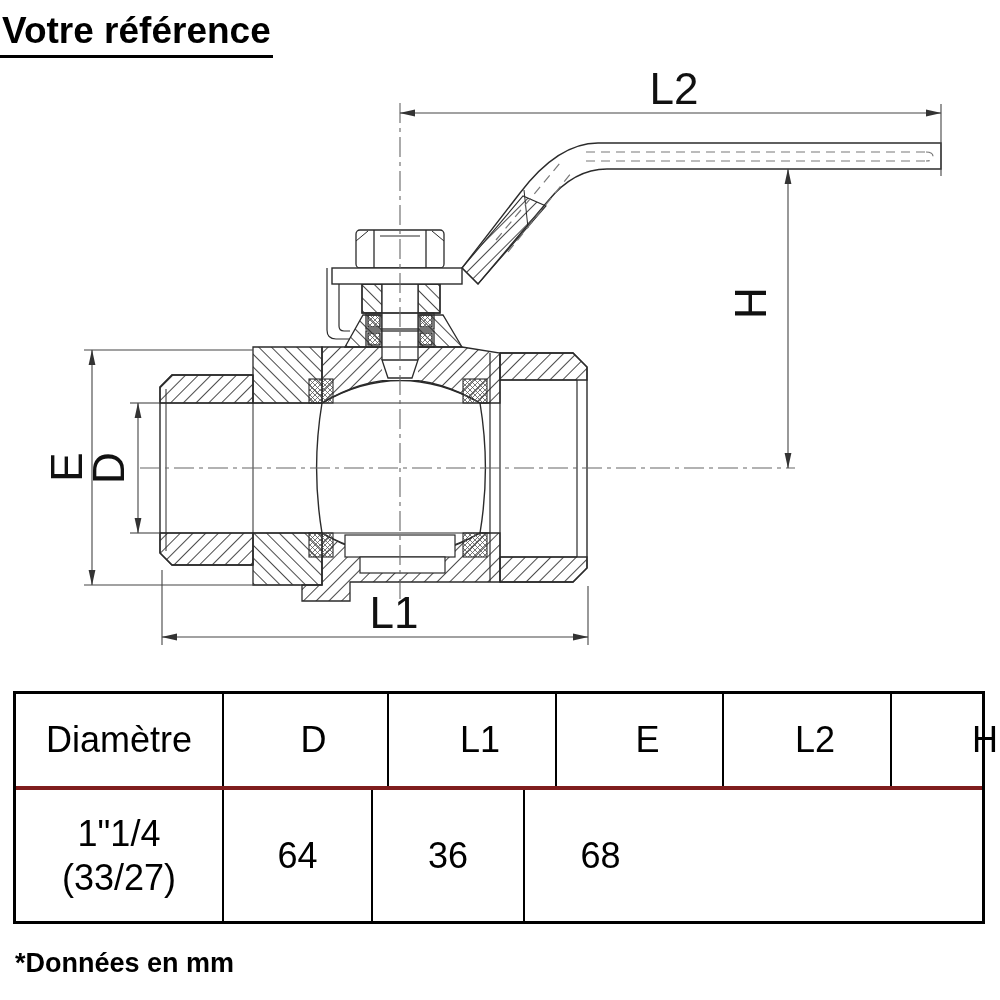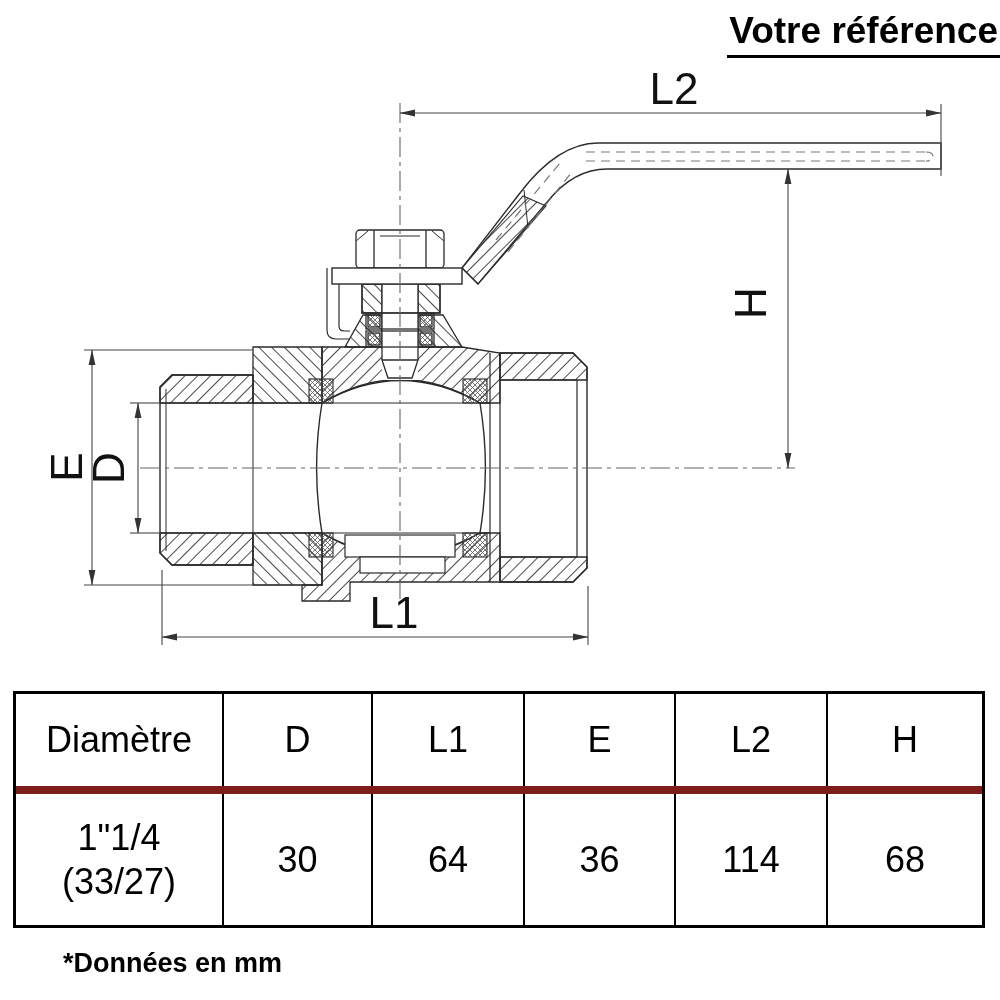--- a/index.html
+++ b/index.html
@@ -1,31 +1,31 @@
 <!DOCTYPE html>
 <html><head>
 <meta charset="utf-8">
 <style>
   html,body{margin:0;padding:0;background:#ffffff;width:1000px;height:1000px;
     font-family:"Liberation Sans",sans-serif;color:#000;}
   .page{position:relative;width:1000px;height:1000px;background:#fff;overflow:hidden;}
-  .title-wrap{position:absolute;top:10px;left:0;width:1000px;text-align:right;}
+  .title-wrap{position:absolute;top:10px;left:0;width:1000px;text-align:left;}
   .title{display:inline-block;font-size:37px;font-weight:bold;
     border-bottom:3px solid #000;padding:0 2px 3px 2px;letter-spacing:0px;}
   .drawing{position:absolute;top:0;left:0;}
   svg text{font-family:"Liberation Sans",sans-serif;}
   .dims-table{position:absolute;left:13px;top:691px;width:972px;
     border:3px solid #000;background:#fff;box-sizing:border-box;}
   .trow{display:grid;grid-template-columns:208px 149px 152px 151px 152px 154px;}
-  .trow.head{height:92px;border-bottom:8px solid #7f1d1d;}
+  .trow.head{height:92px;border-bottom:4px solid #7f1d1d;gap:16px;}
   .trow.data{height:131px;}
   .cell{display:flex;flex-direction:column;align-items:center;justify-content:center;
     font-size:36px;border-right:2px solid #000;line-height:1.22;text-align:center;}
   .cell:last-child{border-right:none;}
-  .footnote{position:absolute;left:15px;top:948px;font-size:27px;font-weight:bold;margin-left:48px;}
+  .footnote{position:absolute;left:15px;top:948px;font-size:27px;font-weight:bold;}
 </style>
 </head>
 <body>
 
 <div class="page">
 
   <div class="title-wrap">
     <span class="title">Votre référence</span>
   </div>
 
@@ -172,23 +172,21 @@
       <div class="cell">L1</div>
       <div class="cell">E</div>
       <div class="cell">L2</div>
       <div class="cell">H</div>
     </div>
     <div class="trow data">
       <div class="cell">
         <span>1"1/4</span>
         <span>(33/27)</span>
       </div>
-      <div class="cell">30</div>
       <div class="cell">64</div>
       <div class="cell">36</div>
-      <div class="cell">114</div>
       <div class="cell">68</div>
     </div>
   </div>
 
   <div class="footnote">*Données en mm</div>
 
 </div>
 
 </body></html>

